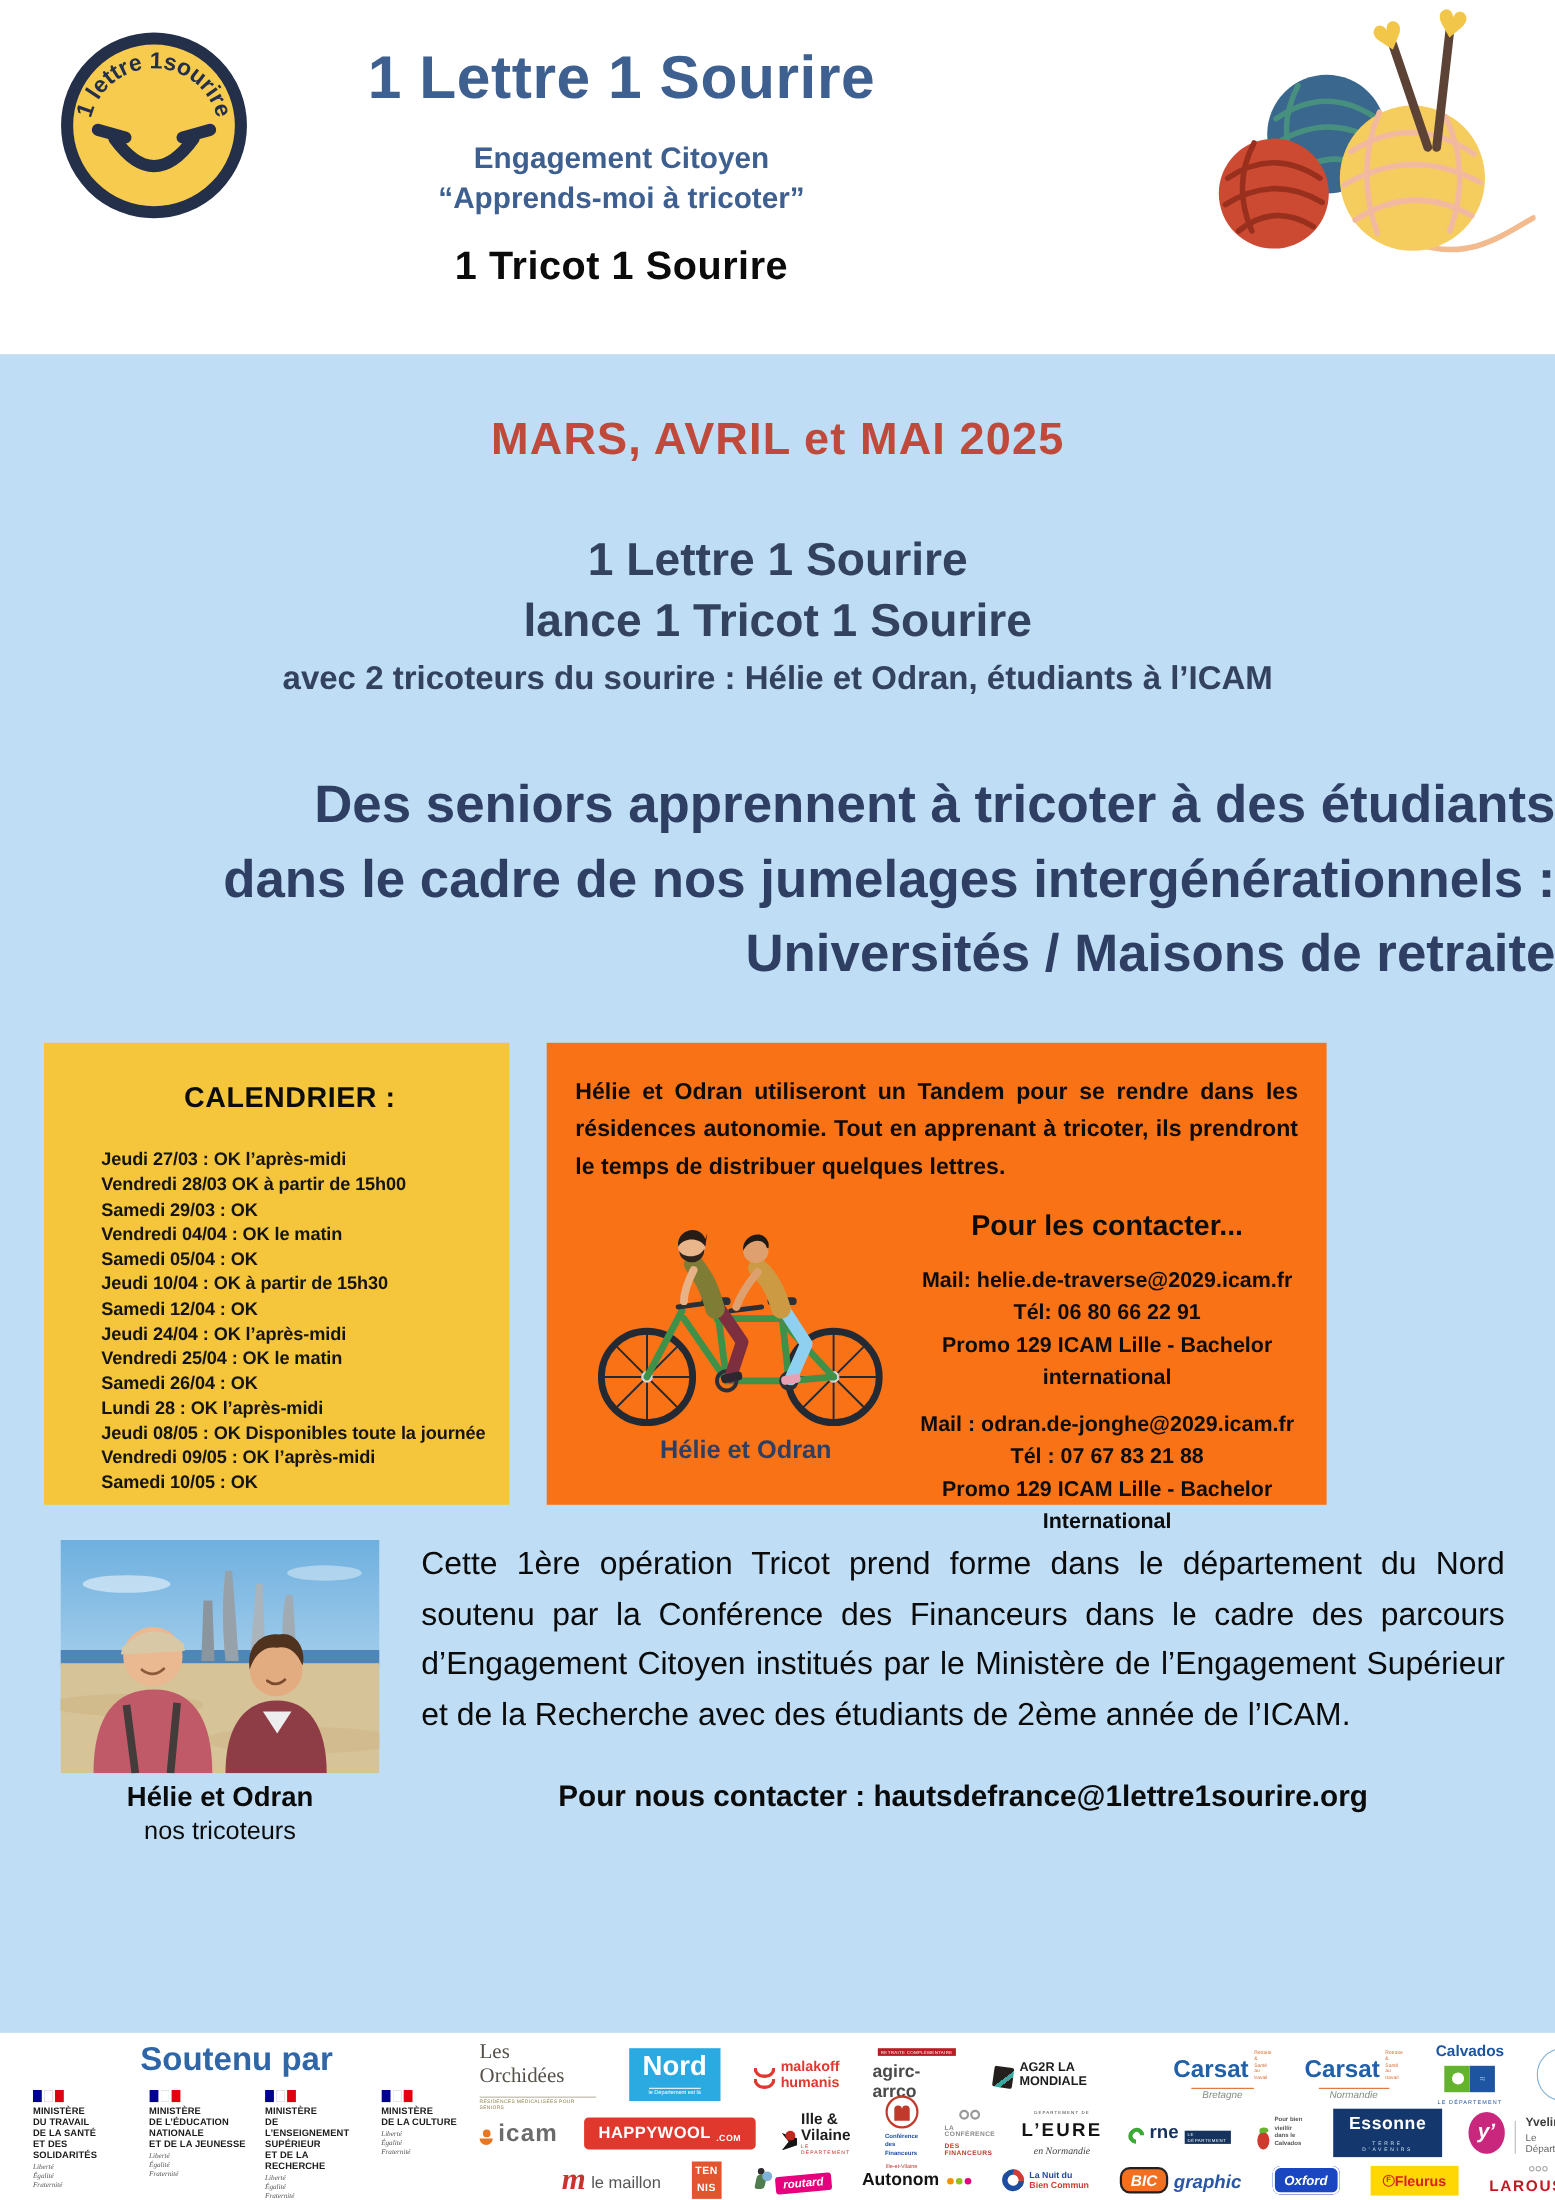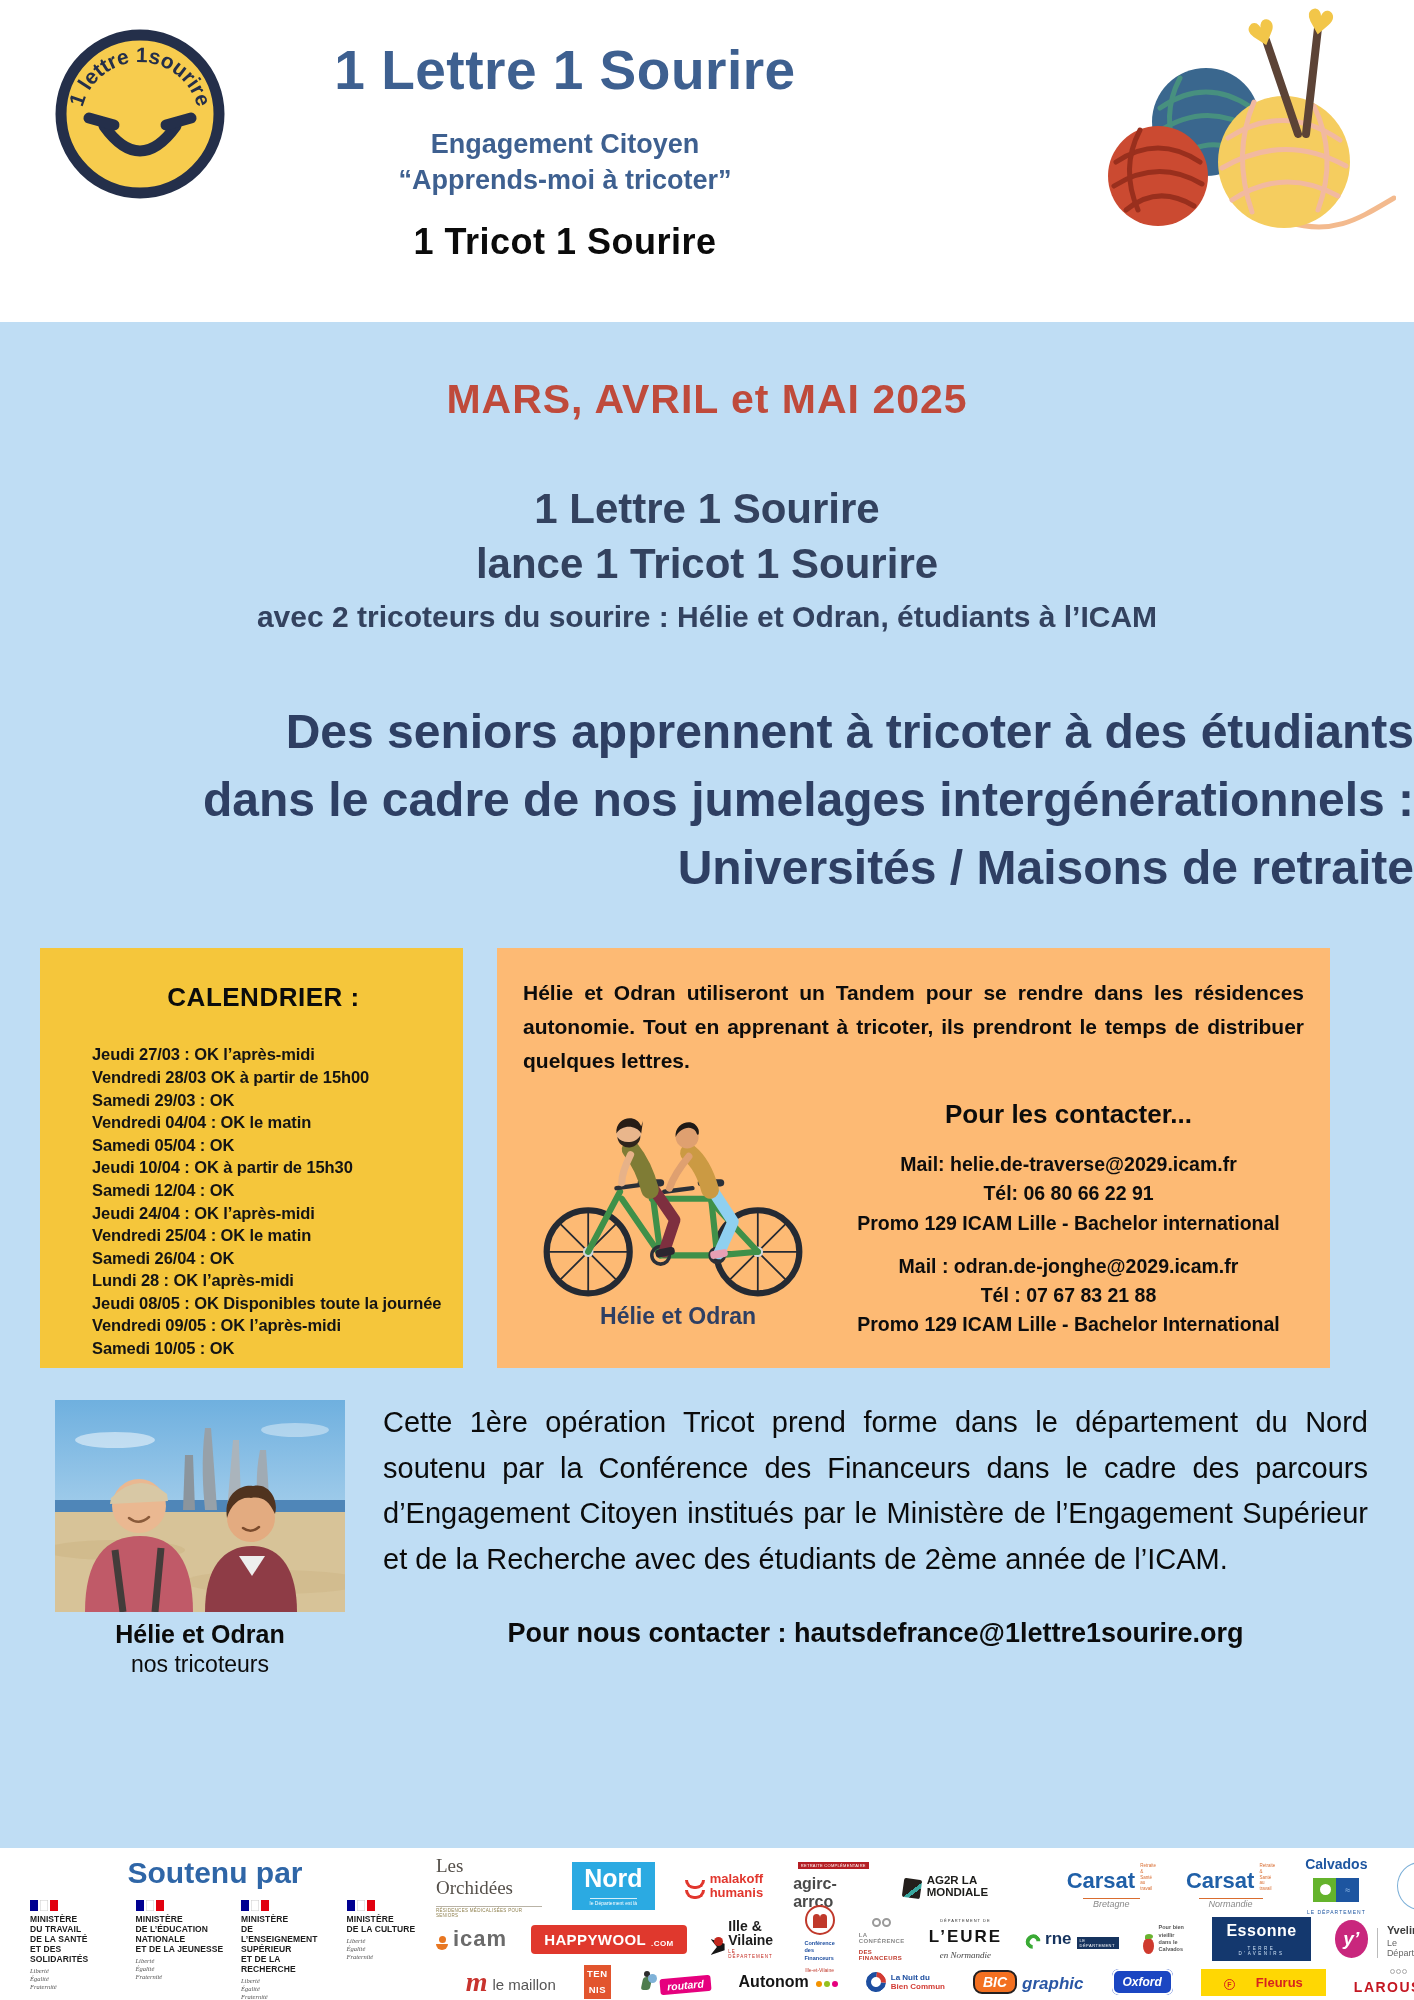--- a/index.html
+++ b/index.html
@@ -21,21 +21,21 @@
   .band { height:1526px; background:#bfddf4; position:relative; }
   .date-line { padding-top:54px; text-align:center; font-size:41px; font-weight:800; color:#bf4a3b; letter-spacing:1px; }
   .hero { margin-top:58px; text-align:center; color:#33425f; }
   .hero-l1,.hero-l2 { font-size:42px; font-weight:800; line-height:1.32; }
   .hero-l3 { margin-top:8px; font-size:30px; font-weight:800; }
   .big-heading { margin-top:64px; text-align:right; font-size:48px; font-weight:800; color:#2e3f63; line-height:1.42; }
   .boxes-row { margin:46px 0 0 40px; display:flex; }
   .calendar-box { width:423px; height:420px; background:#f5c63b; padding:34px 8px 0 52px; }
   .calendar-title { text-align:center; font-size:26px; font-weight:800; color:#0c0c0c; letter-spacing:.5px; margin-bottom:30px; margin-left:-20px; }
   .calendar-list { list-style:none; font-size:16.5px; font-weight:600; line-height:22.6px; color:#141414; letter-spacing:-.1px; }
-  .tandem-box { width:833px; height:420px; background:#fdba74; margin-left:34px; padding:28px 26px 0 26px; }
+  .tandem-box { width:709px; height:420px; background:#f97316; margin-left:34px; padding:28px 26px 0 26px; }
   .tandem-para { font-size:21px; font-weight:700; line-height:1.6; text-align:justify; color:#0c0c0c; }
   .contact-area { display:flex; margin-top:14px; }
   .tandem-col { width:310px; }
   .tandem-caption { text-align:center; font-size:23px; font-weight:800; color:#2e3f63; margin-top:-4px; }
   .contact-col { flex:1; text-align:center; padding-top:8px; }
   .contact-title { font-size:26px; font-weight:800; color:#0c0c0c; margin-bottom:20px; }
   .contact-group { font-size:19.5px; font-weight:600; line-height:1.5; color:#0d0d0d; margin-bottom:14px; }
   .stats-banner { margin:50px 0 0 40px; width:1334px; background:#f5c63b; padding:25px 38px; font-size:28px; font-weight:600; line-height:1.72; text-align:justify; color:#0c0c0c; }
   .about-row { display:flex; margin-top:32px; padding-left:55px; }
   .photo-col { width:290px; }
@@ -131,21 +131,21 @@
   .rt-banner { background:#e6007e; color:#fff; font-style:italic; font-weight:700; font-size:10.5px; padding:2px 7px; border-radius:3px; transform:rotate(-5deg); }
   .at-name { font-size:16px; font-weight:800; color:#141414; }
   .at-dots i { display:inline-block; width:6px; height:6px; border-radius:50%; margin-left:2px; }
   .ad1 { background:#f39200; } .ad2 { background:#95c11f; } .ad3 { background:#e6007e; }
   .nbc-ic { width:20px; height:20px; border:5px solid #1d4ea0; border-right-color:#d23b33; border-radius:50%; transform:rotate(-40deg); }
   .nbc-l1 { font-size:8px; font-weight:800; color:#1d4ea0; line-height:1.2; }
   .nbc-l2 { font-size:8px; font-weight:700; color:#d23b33; line-height:1.2; }
   .bic-box { background:#f37021; border:2px solid #231f20; border-radius:9px; color:#fff; font-weight:800; font-style:italic; font-size:14px; padding:2px 8px; }
   .bic-suffix { color:#2a57a5; font-style:italic; font-weight:700; font-size:17px; }
   .ox-box { background:#1b46c2; box-shadow:inset 0 0 0 2px #fff, inset 0 0 0 4px #1b46c2; border-radius:7px; color:#fff; padding:6px 11px; font-size:12px; font-weight:700; font-style:italic; }
-  .fl-box { background:#ffd703; padding:6px 23px; display:flex; align-items:flex-end; gap:21px; }
+  .fl-box { background:#ffd703; padding:6px 11px; display:flex; align-items:center; gap:0; }
   .fl-f { width:11px; height:11px; border:1px solid #d6231f; border-radius:50%; color:#d6231f; font-size:7px; font-weight:700; display:flex; align-items:center; justify-content:center; }
   .fl-name { color:#d6231f; font-weight:700; font-size:13px; }
   .lr-puff { display:flex; gap:1px; }
   .lr-puff i { width:5px; height:5px; border:1px solid #aaa; border-radius:50%; }
   .lr-name { color:#c41722; font-weight:700; font-size:14px; letter-spacing:1.5px; }
 </style>
 </head>
 <body>
 
 <div class="page">

